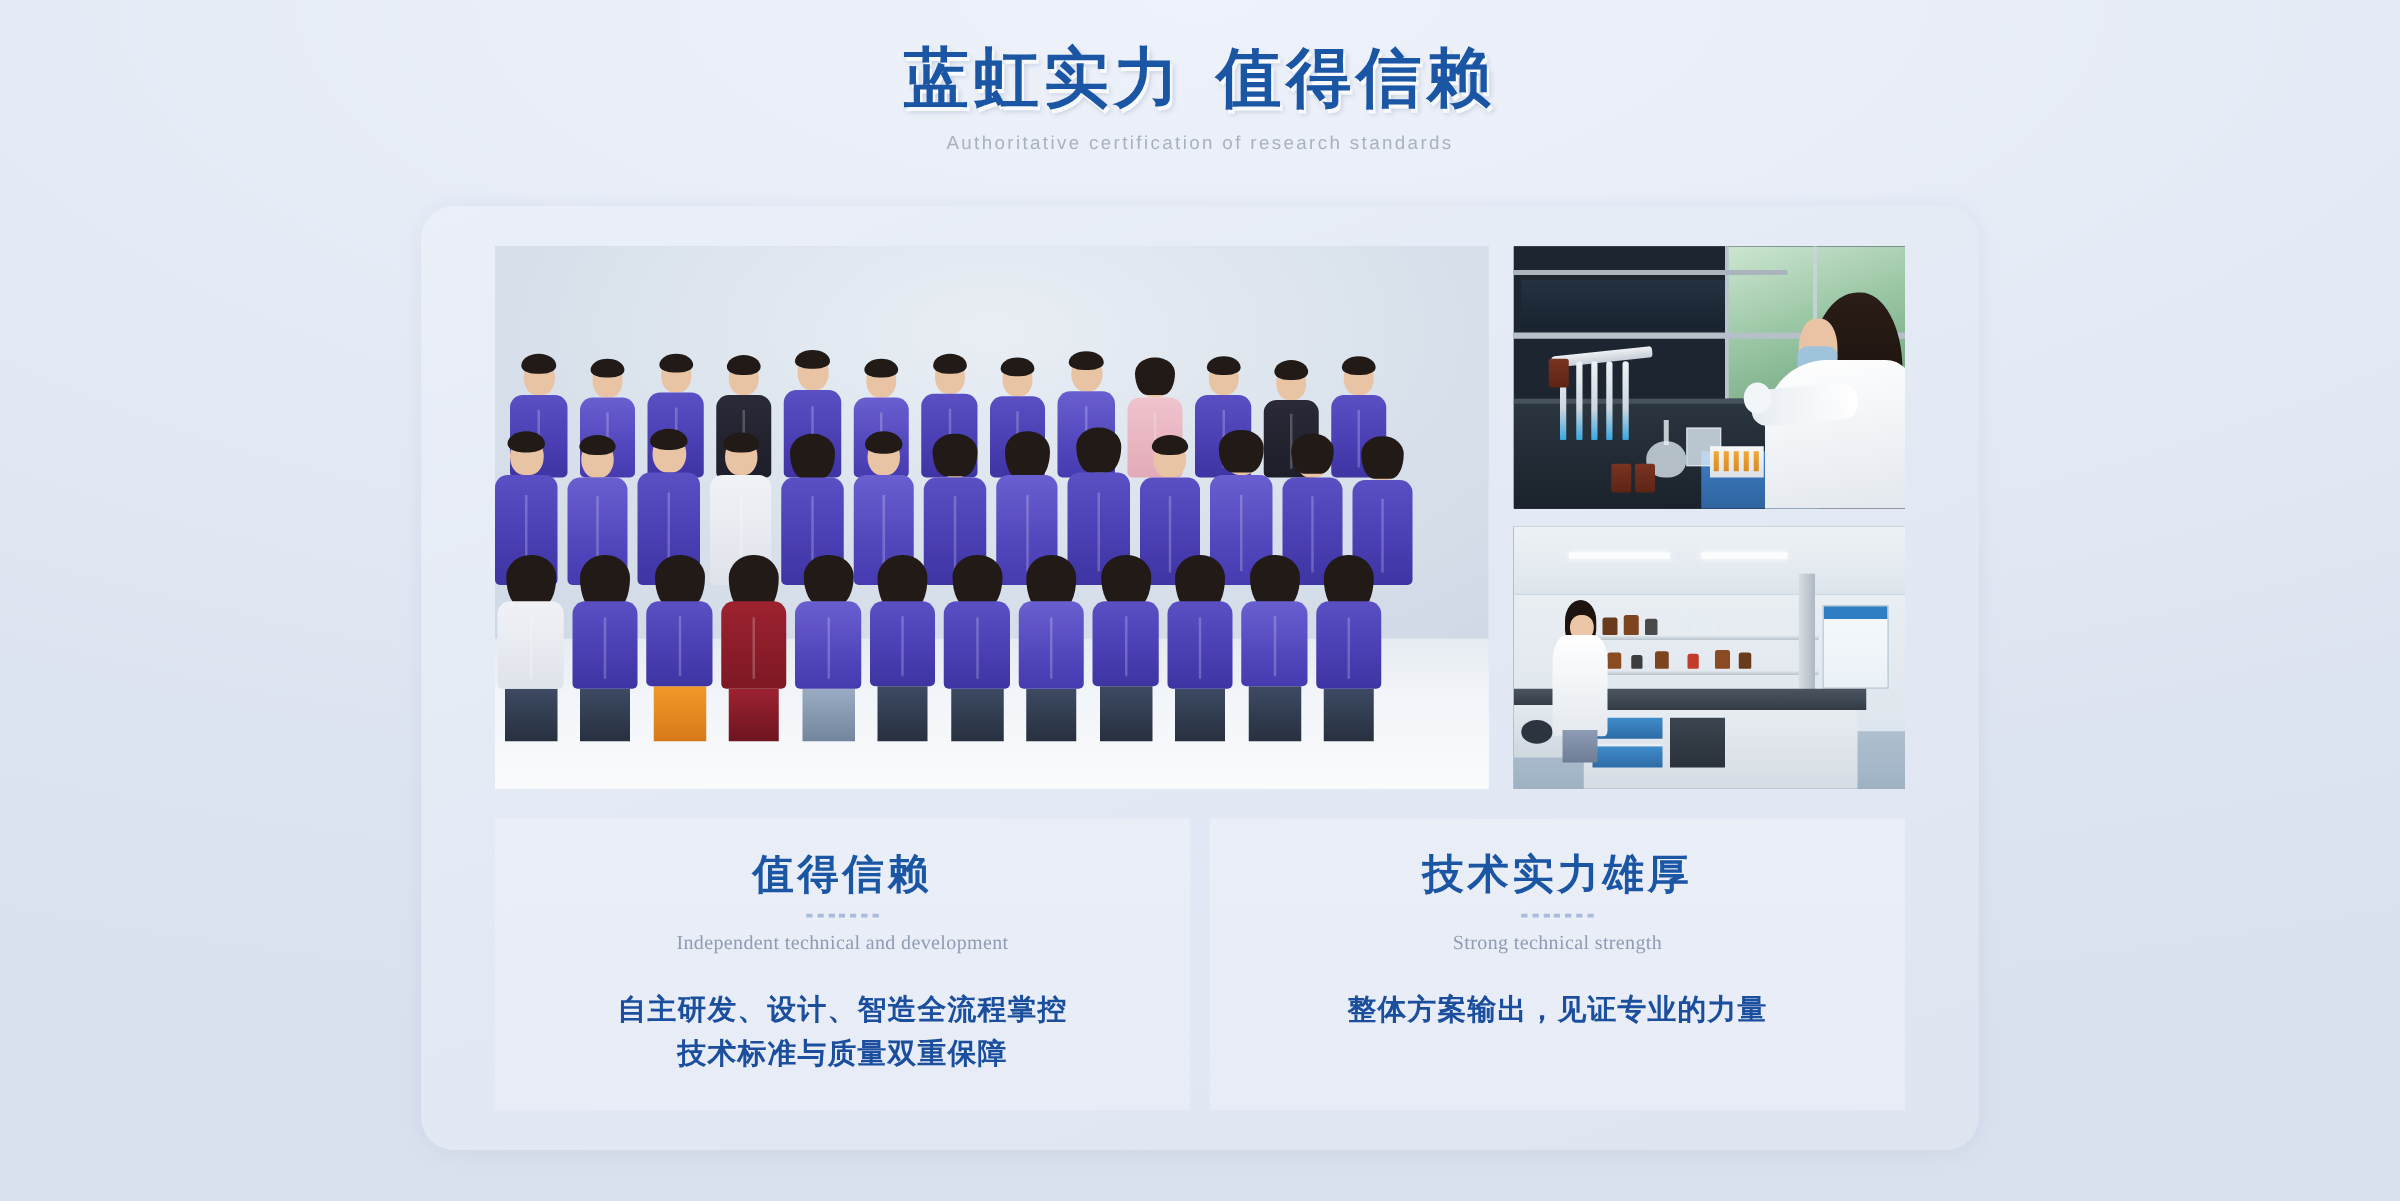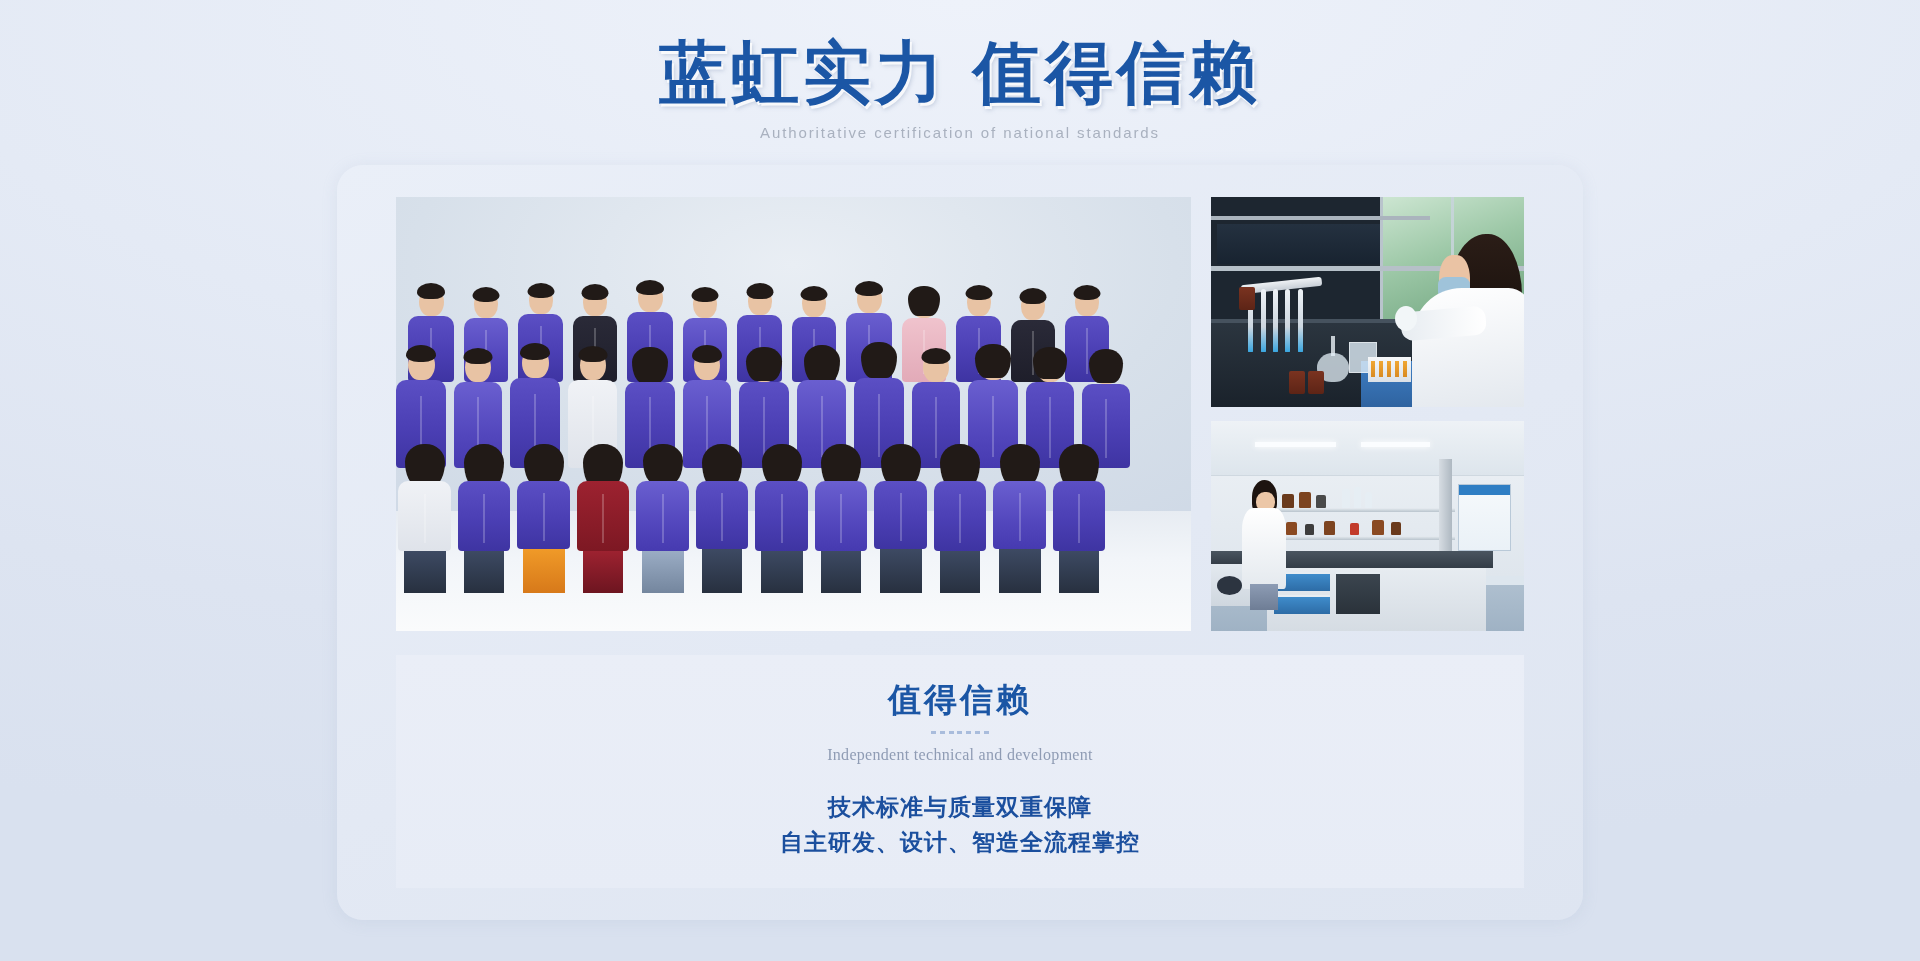--- a/index.html
+++ b/index.html
@@ -10,21 +10,21 @@
       radial-gradient(120% 90% at 50% 0%, #eef2fa 0%, #e4eaf5 45%, #dde4f1 75%, #d9e1ef 100%);
     position:relative;
   }
   .stage { position:relative; width:1920px; height:961px; }
 
   
   .header { position:absolute; left:0; top:34px; width:1920px; text-align:center; }
   .main-title {
     font-family:"Liberation Serif", serif;
     font-weight:700;
-    font-size:68px;
+    font-size:52px;
     letter-spacing:4px;
     color:#1b56a5;
     text-shadow:2px 3px 0 rgba(255,255,255,0.85), 3px 4px 4px rgba(120,140,175,0.35);
     line-height:1.15;
   }
   .main-title .gap { display:inline-block; width:26px; }
   .sub-title {
     margin-top:12px;
     font-size:15px;
     letter-spacing:1.9px;
@@ -307,21 +307,21 @@
 </style>
 </head>
 <body>
 
 <div class="stage">
 
   <div class="header">
     <div class="main-title">
       <span>蓝虹实力</span><span class="gap"></span><span>值得信赖</span>
     </div>
-    <div class="sub-title">Authoritative certification of national standards</div>
+    <div class="sub-title">Authoritative certification of research standards</div>
   </div>
 
   <div class="panel">
 
     <div class="media">
 
       <div class="photo-main">
         <div class="gp">
           <div class="backwall"></div>
           <div class="floor"></div>
@@ -640,21 +640,38 @@
           <i></i>
             <i></i>
             <i></i>
             <i></i>
             <i></i>
             <i></i>
             <i></i>
         </div>
         <div class="card-sub">Independent technical and development</div>
         <div class="card-desc">
+          <div>自主研发、设计、智造全流程掌控</div>
           <div>技术标准与质量双重保障</div>
-          <div>自主研发、设计、智造全流程掌控</div>
         </div>
       </div>
 
+      <div class="card">
+        <div class="card-title">技术实力雄厚</div>
+        <div class="divider">
+          <i></i>
+            <i></i>
+            <i></i>
+            <i></i>
+            <i></i>
+            <i></i>
+            <i></i>
+        </div>
+        <div class="card-sub">Strong technical strength</div>
+        <div class="card-desc">
+          <div>整体方案输出，见证专业的力量</div>
+          <div></div>
+        </div>
+      </div>
 
     </div>
   </div>
 </div>
 
 </body></html>

